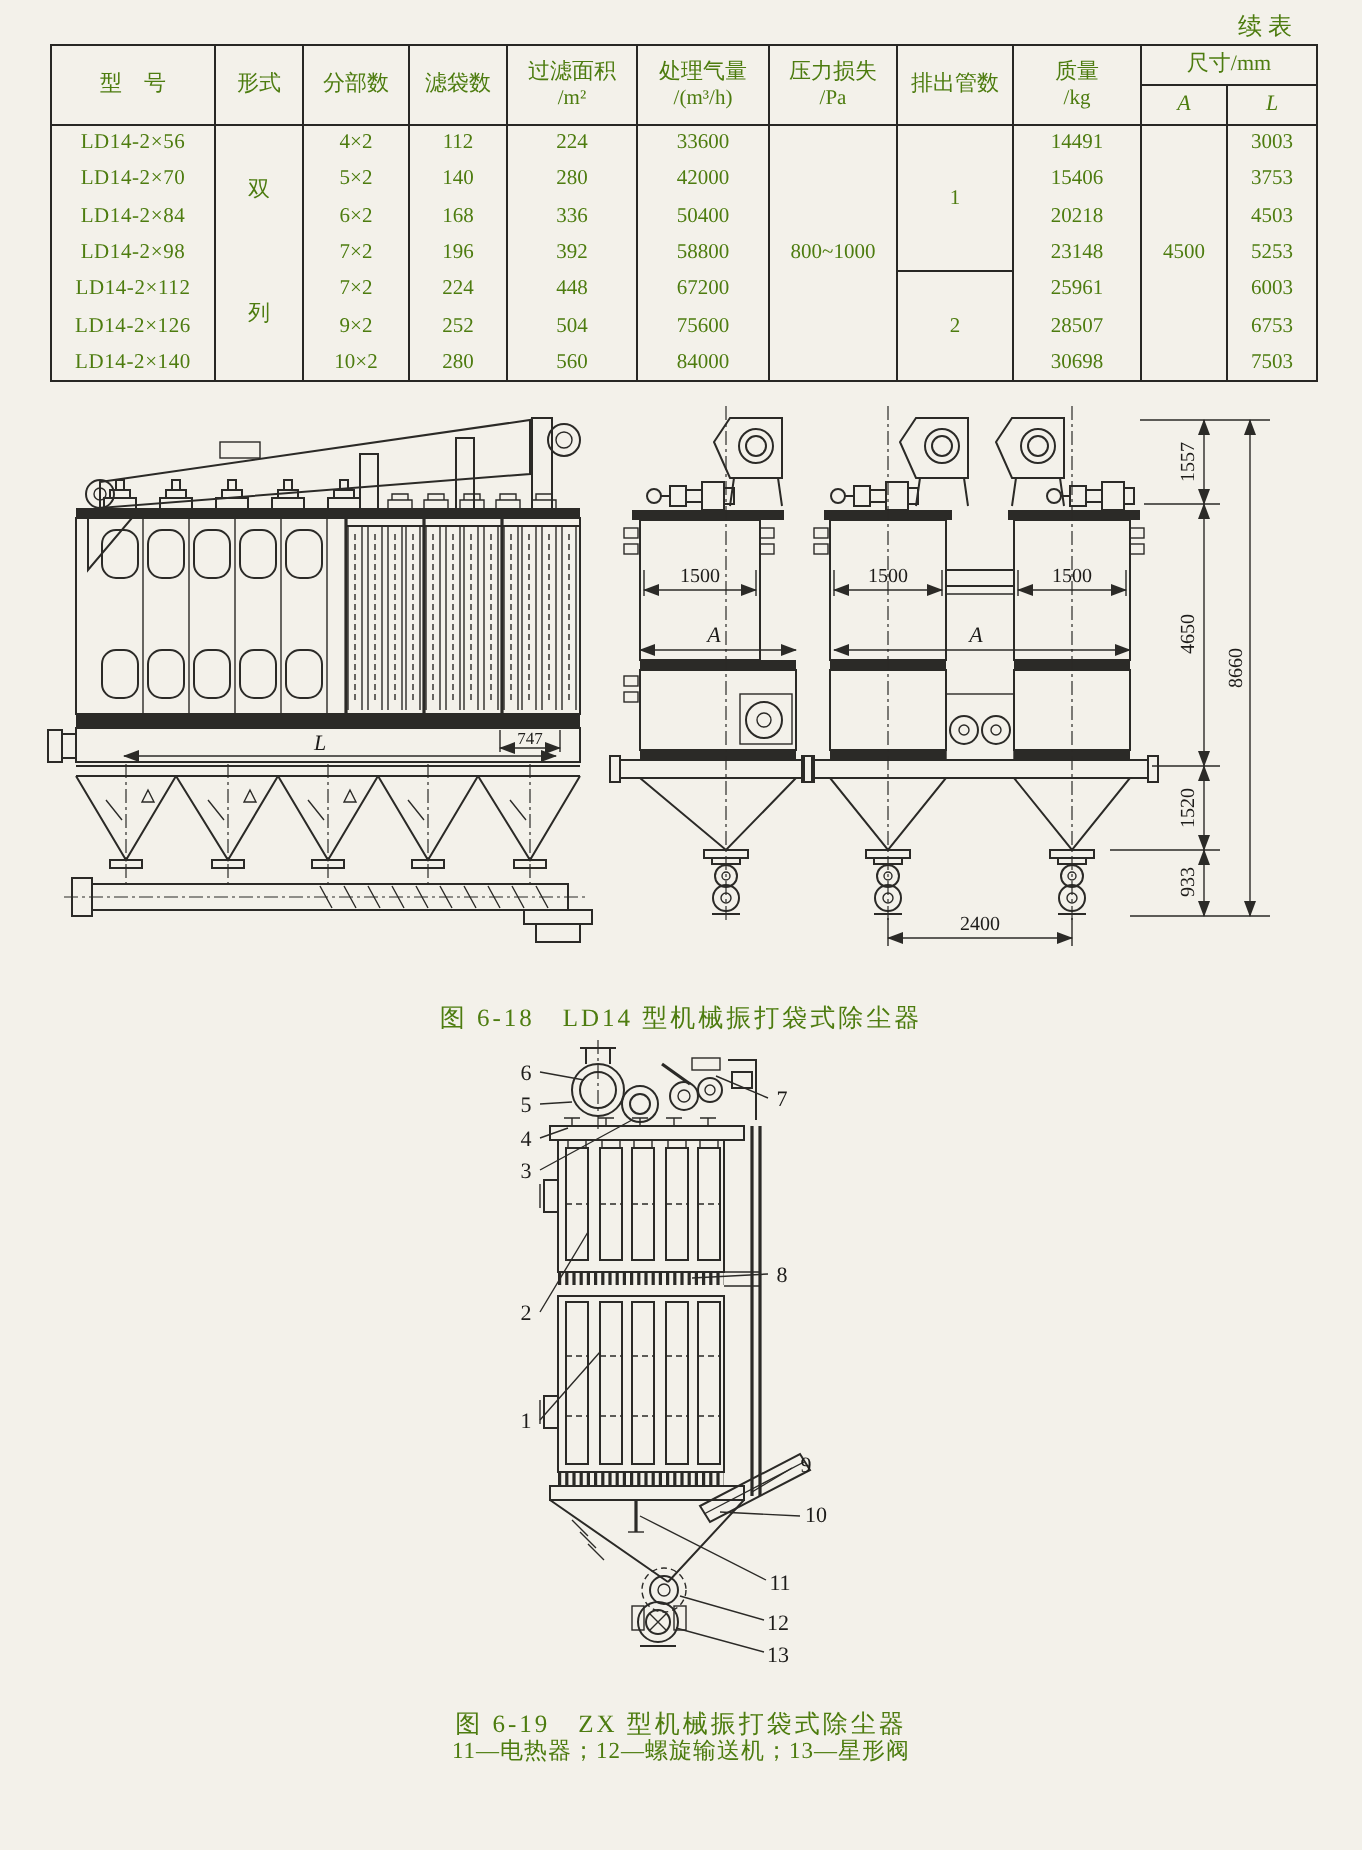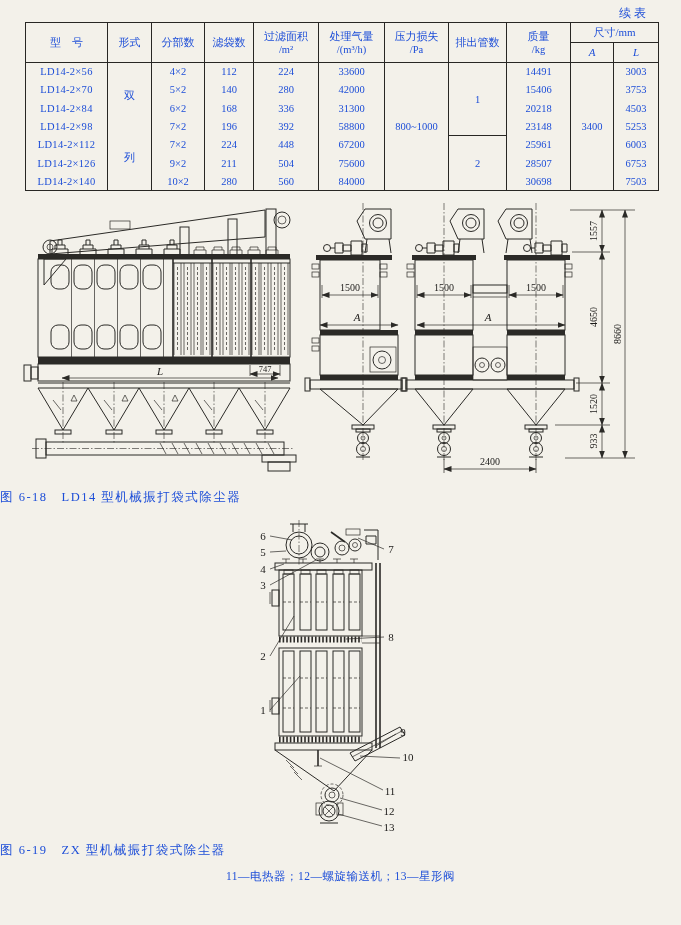--- a/index.html
+++ b/index.html
@@ -1,38 +1,38 @@
 <!DOCTYPE html>
 <html><head>
 <meta charset="utf-8">
 <style>
   html,body{margin:0;padding:0;background:#9a9a98;}
   .page{position:relative;width:681px;height:925px;margin:0 auto;background:#f3f1ea;
-        font-family:"Liberation Serif","DejaVu Serif",serif;color:#1d4ed8;overflow:hidden;}
+        font-family:"Liberation Serif","DejaVu Serif",serif;color:#4d7c0f;overflow:hidden;}
   .continued{position:absolute;top:5px;right:32px;font-size:12px;letter-spacing:3px;}
 
   
   table.spec{position:absolute;left:25px;top:22px;width:633px;border-collapse:collapse;
              table-layout:fixed;border:1.5px solid #282724;}
   table.spec th,table.spec td{border-right:1px solid #282724;font-weight:normal;
              text-align:center;padding:0;font-size:10.5px;line-height:1.25;overflow:hidden;}
   table.spec thead th{border-bottom:1px solid #282724;font-size:11px;}
   table.spec thead tr{height:20px;}
   table.spec tbody tr{height:18.3px;}
   table.spec tbody td{border-bottom:0;}
   td.model{text-align:left;padding-left:5px;letter-spacing:.3px;margin-top:20px;}
   td.outlet-1{border-bottom:1px solid #282724 !important;}
   .two-line div{line-height:13px;}
   .form-stack{display:flex;flex-direction:column;justify-content:space-around;height:124px;font-size:11px;}
   .sup{font-size:10.5px;}
 
   
   .fig18{position:absolute;left:10px;top:197px;}
   .fig19{position:absolute;left:228px;top:518px;}
-  .fig-caption{position:absolute;width:100%;font-size:12.5px;letter-spacing:1.5px;}
+  .fig-caption{position:absolute;width:100%;text-align:center;font-size:12.5px;letter-spacing:1.5px;margin-top:12px;}
   .cap18{top:489px;} .cap19{top:842px;}
   .legend{position:absolute;top:866px;width:100%;text-align:center;font-size:11.5px;line-height:21px;letter-spacing:.5px;}
 
   
   .ln{stroke:#2b2a27;fill:none;stroke-width:1;}
   .thin{stroke:#2b2a27;fill:none;stroke-width:.7;}
   .thk{stroke:#2b2a27;fill:none;stroke-width:1.6;}
   .dark{fill:#2b2a27;stroke:none;}
   .cl{stroke:#2b2a27;fill:none;stroke-width:.6;stroke-dasharray:7 2 1.5 2;}
   .bd{stroke:#2b2a27;fill:none;stroke-width:.7;stroke-dasharray:3 2;}
@@ -102,38 +102,38 @@
             <span>列</span>
           </div>
         </td>
         <td>4×2</td>
         <td>112</td>
         <td>224</td>
         <td>33600</td>
         <td rowspan="7">800~1000</td>
         <td rowspan="4" class="outlet-1">1</td>
         <td>14491</td>
-        <td rowspan="7">3400</td>
+        <td rowspan="7">4500</td>
         <td>3003</td>
       </tr>
       <tr>
         <td class="model">LD14-2×70</td>
         <td>5×2</td>
         <td>140</td>
         <td>280</td>
         <td>42000</td>
         <td>15406</td>
         <td>3753</td>
       </tr>
       <tr>
         <td class="model">LD14-2×84</td>
         <td>6×2</td>
         <td>168</td>
         <td>336</td>
-        <td>31300</td>
+        <td>50400</td>
         <td>20218</td>
         <td>4503</td>
       </tr>
       <tr>
         <td class="model">LD14-2×98</td>
         <td>7×2</td>
         <td>196</td>
         <td>392</td>
         <td>58800</td>
         <td>23148</td>
@@ -145,21 +145,21 @@
         <td>224</td>
         <td>448</td>
         <td>67200</td>
         <td rowspan="3">2</td>
         <td>25961</td>
         <td>6003</td>
       </tr>
       <tr>
         <td class="model">LD14-2×126</td>
         <td>9×2</td>
-        <td>211</td>
+        <td>252</td>
         <td>504</td>
         <td>75600</td>
         <td>28507</td>
         <td>6753</td>
       </tr>
       <tr>
         <td class="model">LD14-2×140</td>
         <td>10×2</td>
         <td>280</td>
         <td>560</td>

